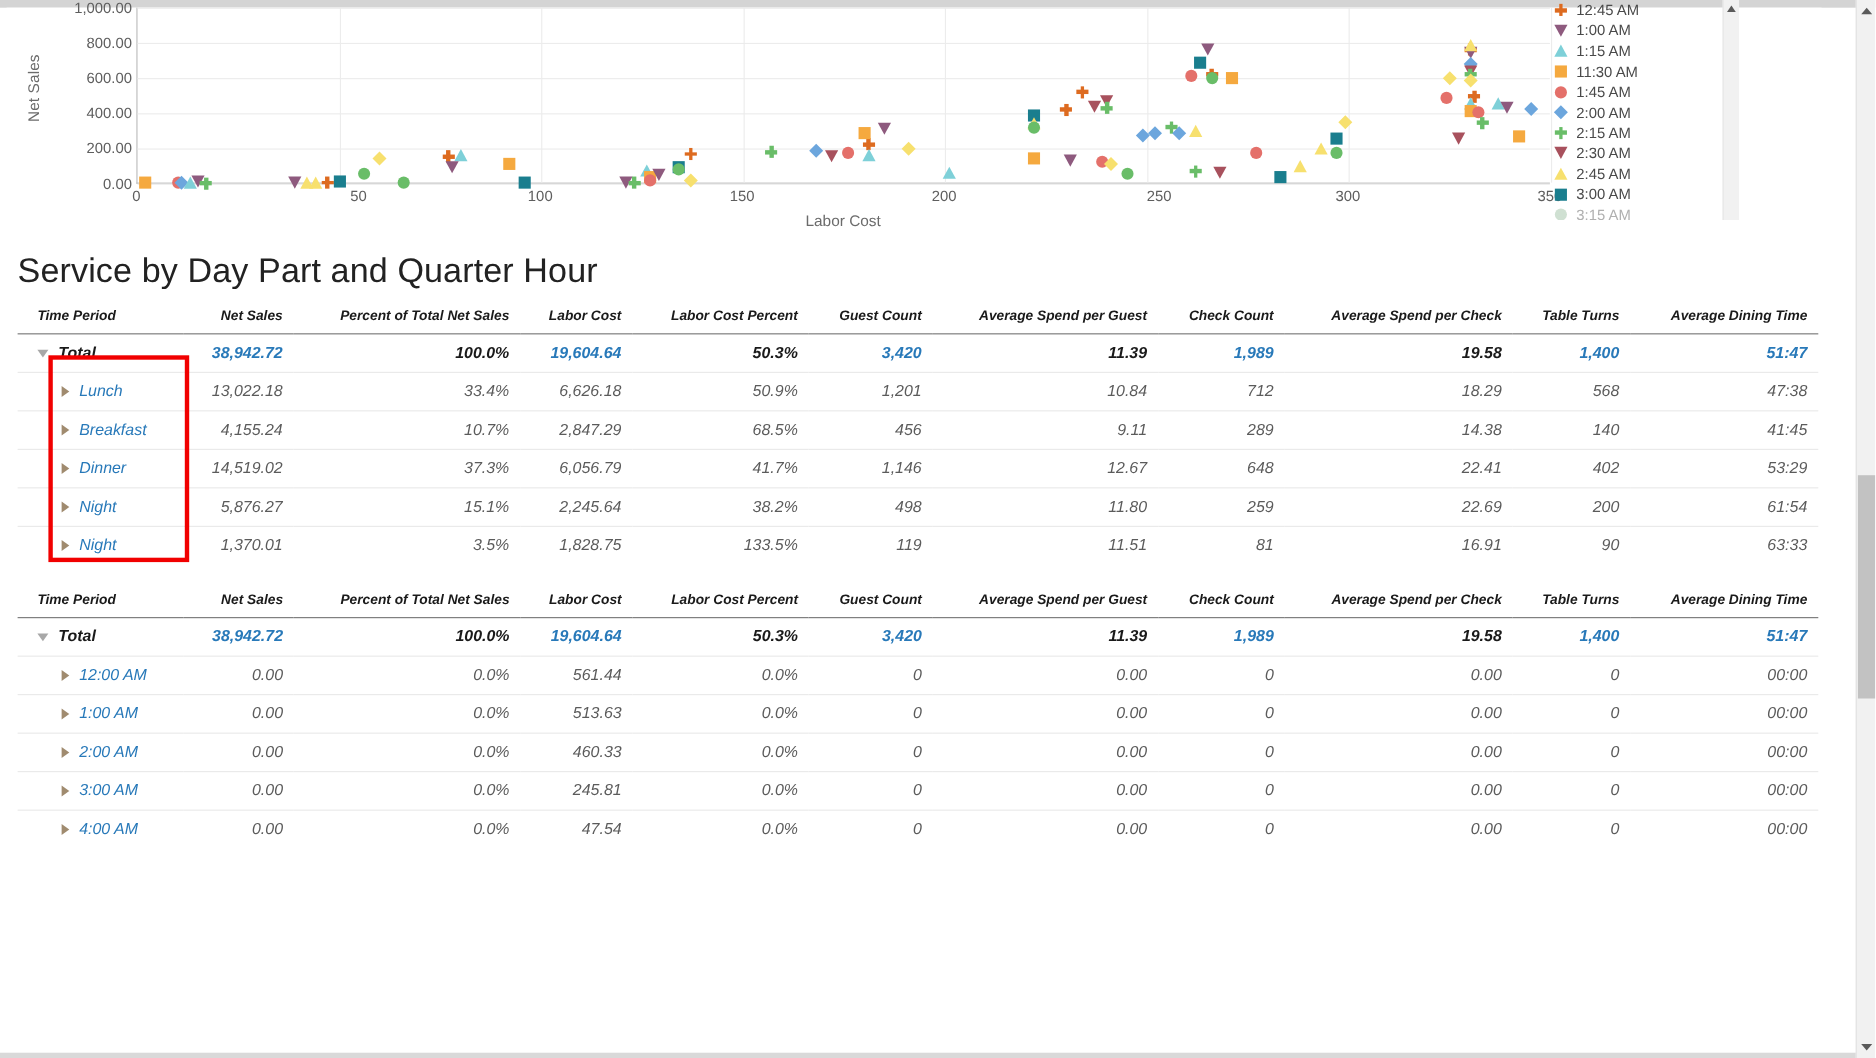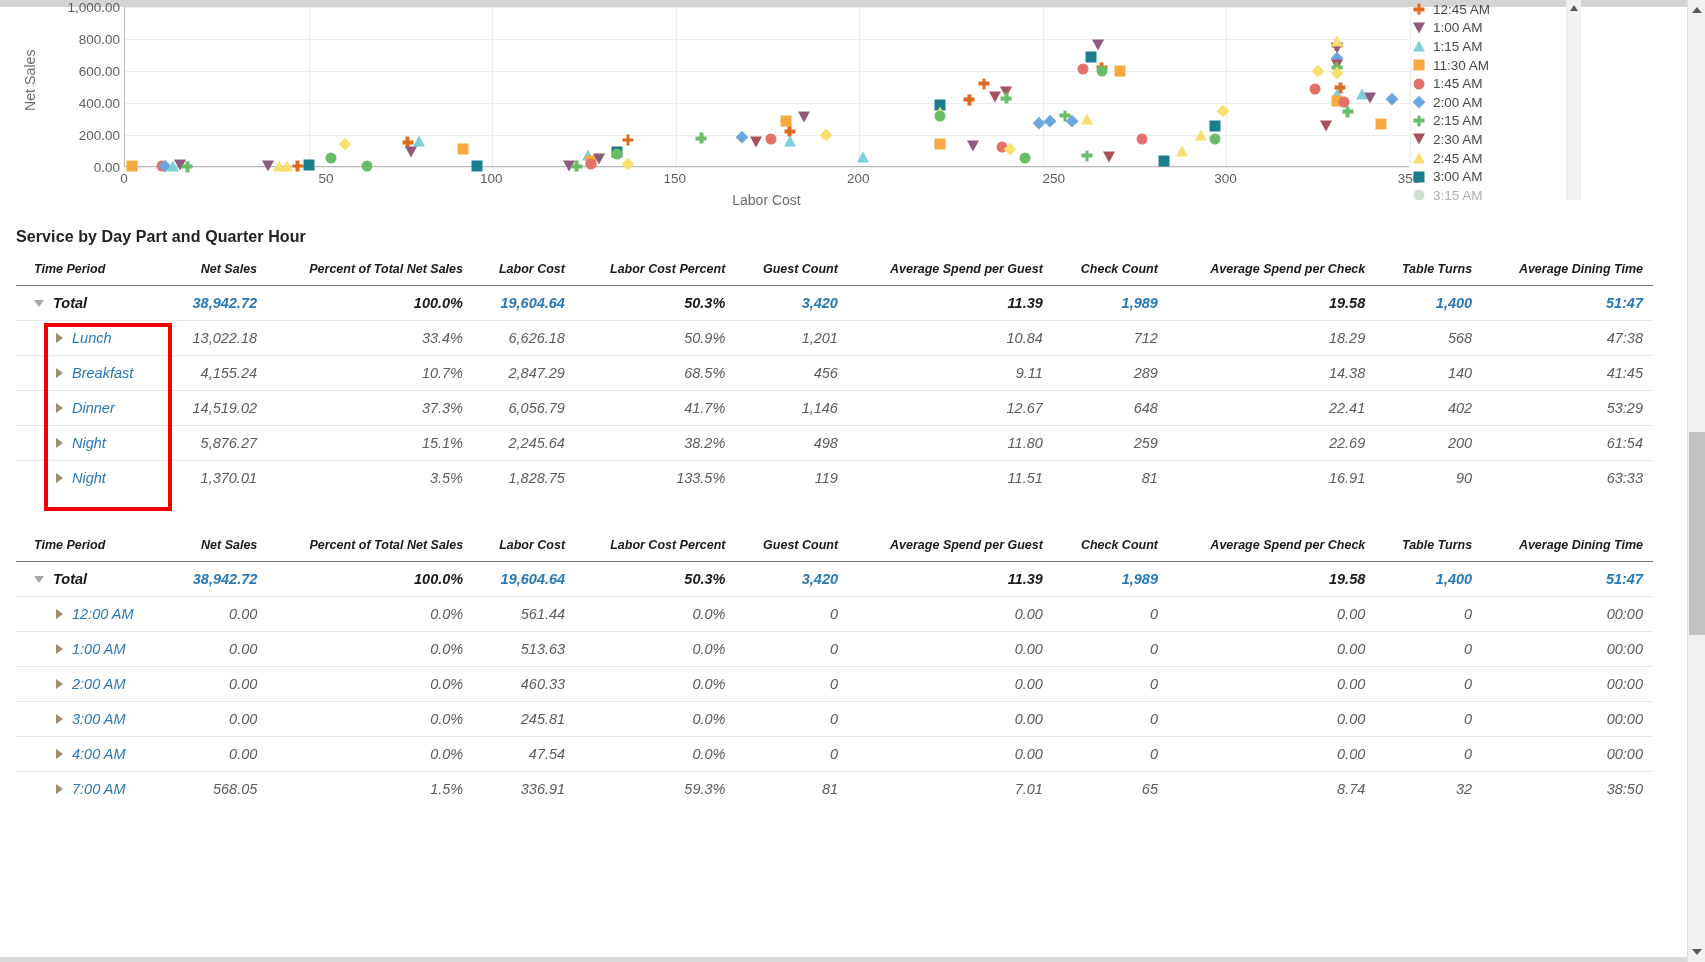--- a/index.html
+++ b/index.html
@@ -127,23 +127,23 @@
     position: absolute; left: 3px; top: 5px;
     width: 0; height: 0;
     border-left: 4.5px solid transparent;
     border-right: 4.5px solid transparent;
     border-bottom: 6px solid #5a5a5a;
   }
 
   
   .section { position: absolute; left: 6px; width: 1650px; }
   .section-title {
-    font-size: 16px;
+    font-size: 31px;
     color: #222;
-    font-weight: 700;
+    font-weight: 400;
     margin: 0 0 10px 10px;
     letter-spacing: .1px;
   }
 
   table.grid {
     width: 1637px;
     margin-left: 10px;
     border-collapse: collapse;
     font-size: 13.5px;
     font-style: italic;
@@ -749,38 +749,20 @@
             <td>0.0%</td>
             <td>47.54</td>
             <td>0.0%</td>
             <td>0</td>
             <td>0.00</td>
             <td>0</td>
             <td>0.00</td>
             <td>0</td>
             <td>00:00</td>
           </tr>
-          <tr class="">
-            <td class="first">
-              <div class="tp-cell indent">
-                <span class="caret"></span>
-                <span class="tp-label-link">7:00 AM</span>
-              </div>
-            </td>
-            <td>568.05</td>
-            <td>1.5%</td>
-            <td>336.91</td>
-            <td>59.3%</td>
-            <td>81</td>
-            <td>7.01</td>
-            <td>65</td>
-            <td>8.74</td>
-            <td>32</td>
-            <td>38:50</td>
-          </tr>
         </tbody>
       </table>
   </div>
 
   <div class="red-box" id="redbox" style="left: 44px; top: 322.5px; width: 128px; height: 188.5px; border-color: rgb(241, 0, 0);"></div>
 
   <div class="page-scroll">
     <div class="btn-up"></div>
     <div class="thumb"></div>
     <div class="btn-down"></div>

